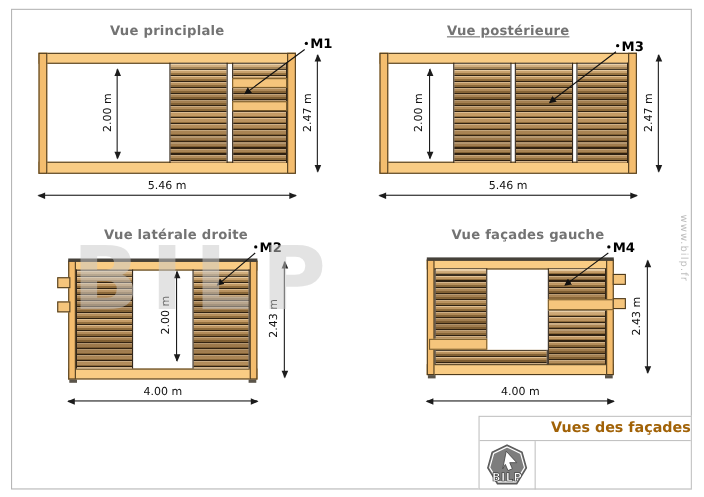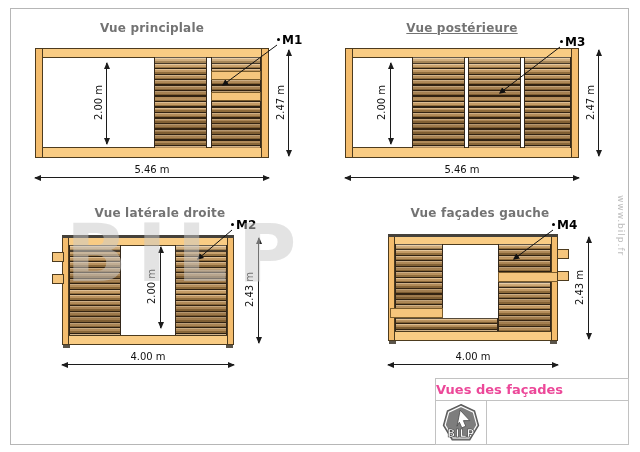--- a/index.html
+++ b/index.html
@@ -59,22 +59,22 @@
   
   .wm{position:absolute;font-weight:bold;color:#c9c9c9;opacity:0.5;z-index:20;
         pointer-events:none;white-space:nowrap;line-height:1;}
   .wm1{left:60px;top:140px;font-size:80px;letter-spacing:2px;}
   .wm2{left:66px;top:214px;font-size:80px;letter-spacing:10px;}
   .site-vert{position:absolute;left:616px;top:195px;writing-mode:vertical-rl;
         font-size:9px;color:#bdbdbd;letter-spacing:1px;z-index:20;pointer-events:none;}
   
   .title-block{position:absolute;left:435px;top:378px;width:194px;height:67px;
         background:#fff;border:1px solid #c2c2c2;box-sizing:border-box;z-index:15;}
-  .tb-header{height:21px;line-height:21px;text-align:left;font-weight:bold;
-        font-size:13px;color:#ec4899;border-bottom:1px solid #c2c2c2;}
+  .tb-header{height:21px;line-height:21px;text-align:right;font-weight:bold;
+        font-size:13px;color:#a16207;border-bottom:1px solid #c2c2c2;}
   .tb-row{display:flex;height:44px;}
   .tb-cell{display:flex;align-items:center;justify-content:center;font-size:12px;color:#111;}
   .tb-logo{width:50px;border-right:1px solid #c2c2c2;}
   .tb-scale{flex:1.15;}
   .tb-page{flex:1;border-left:1px solid #c2c2c2;}
 </style>
 </head>
 <body>
 
 <div id="page">

